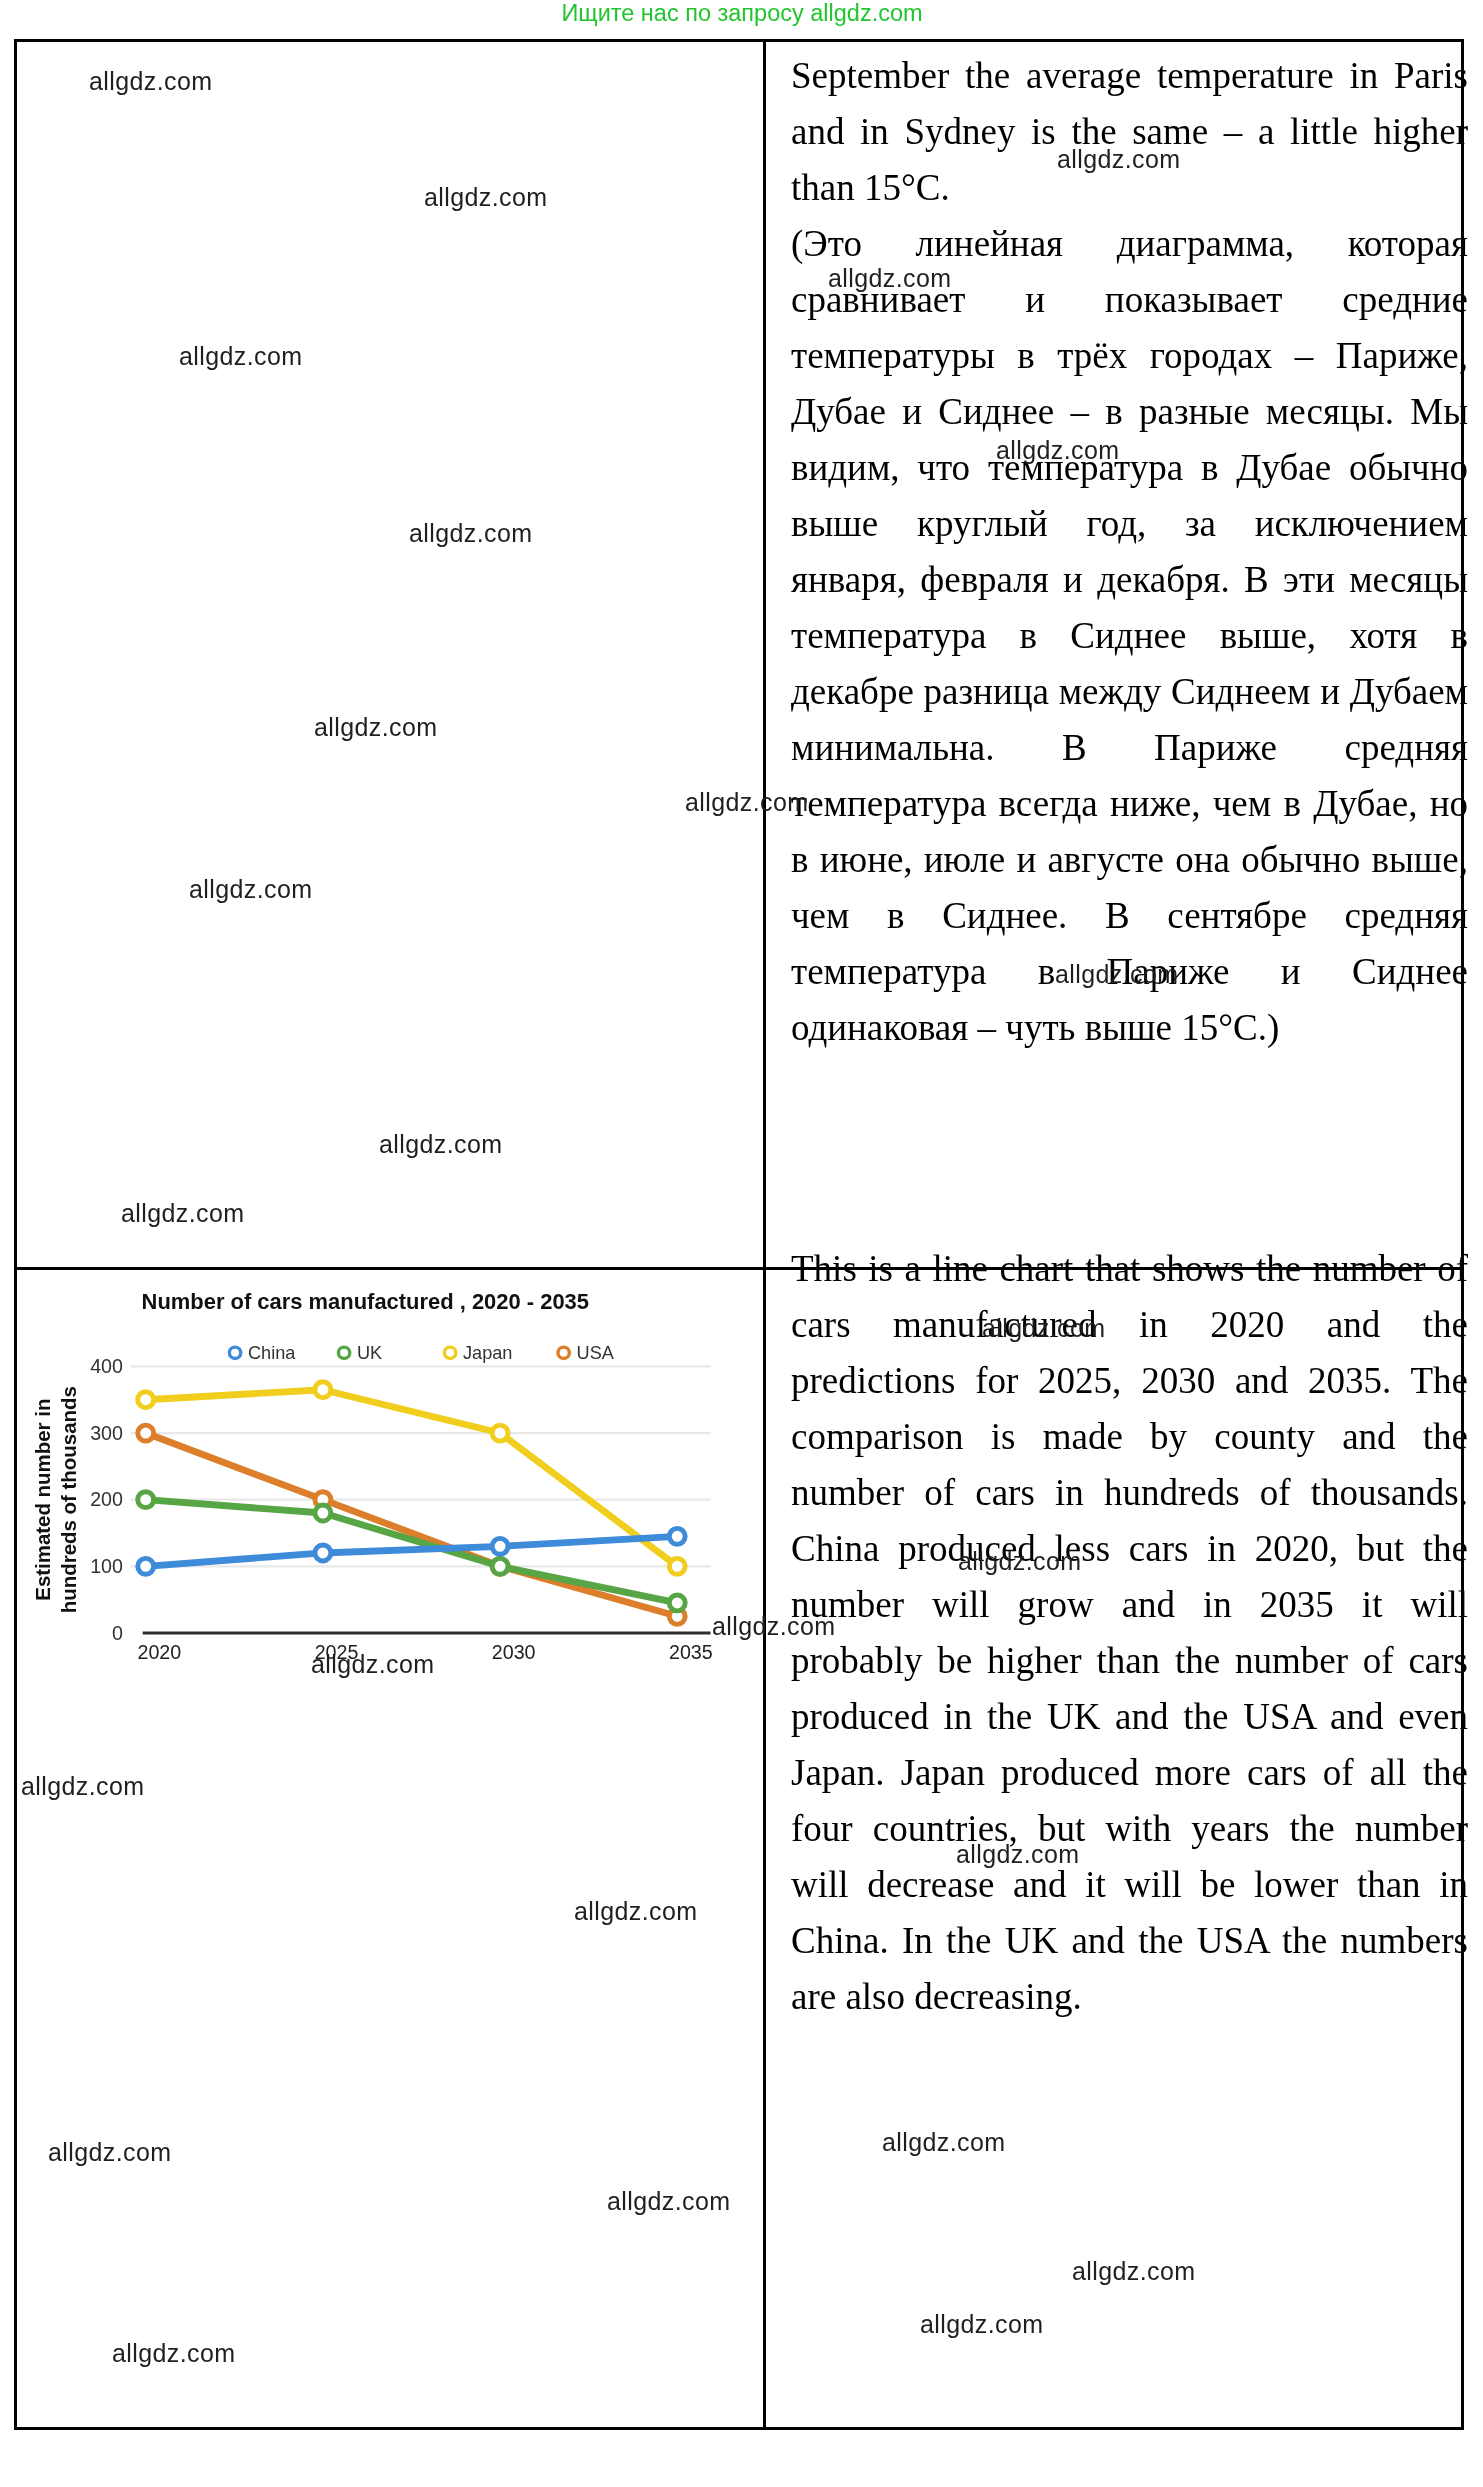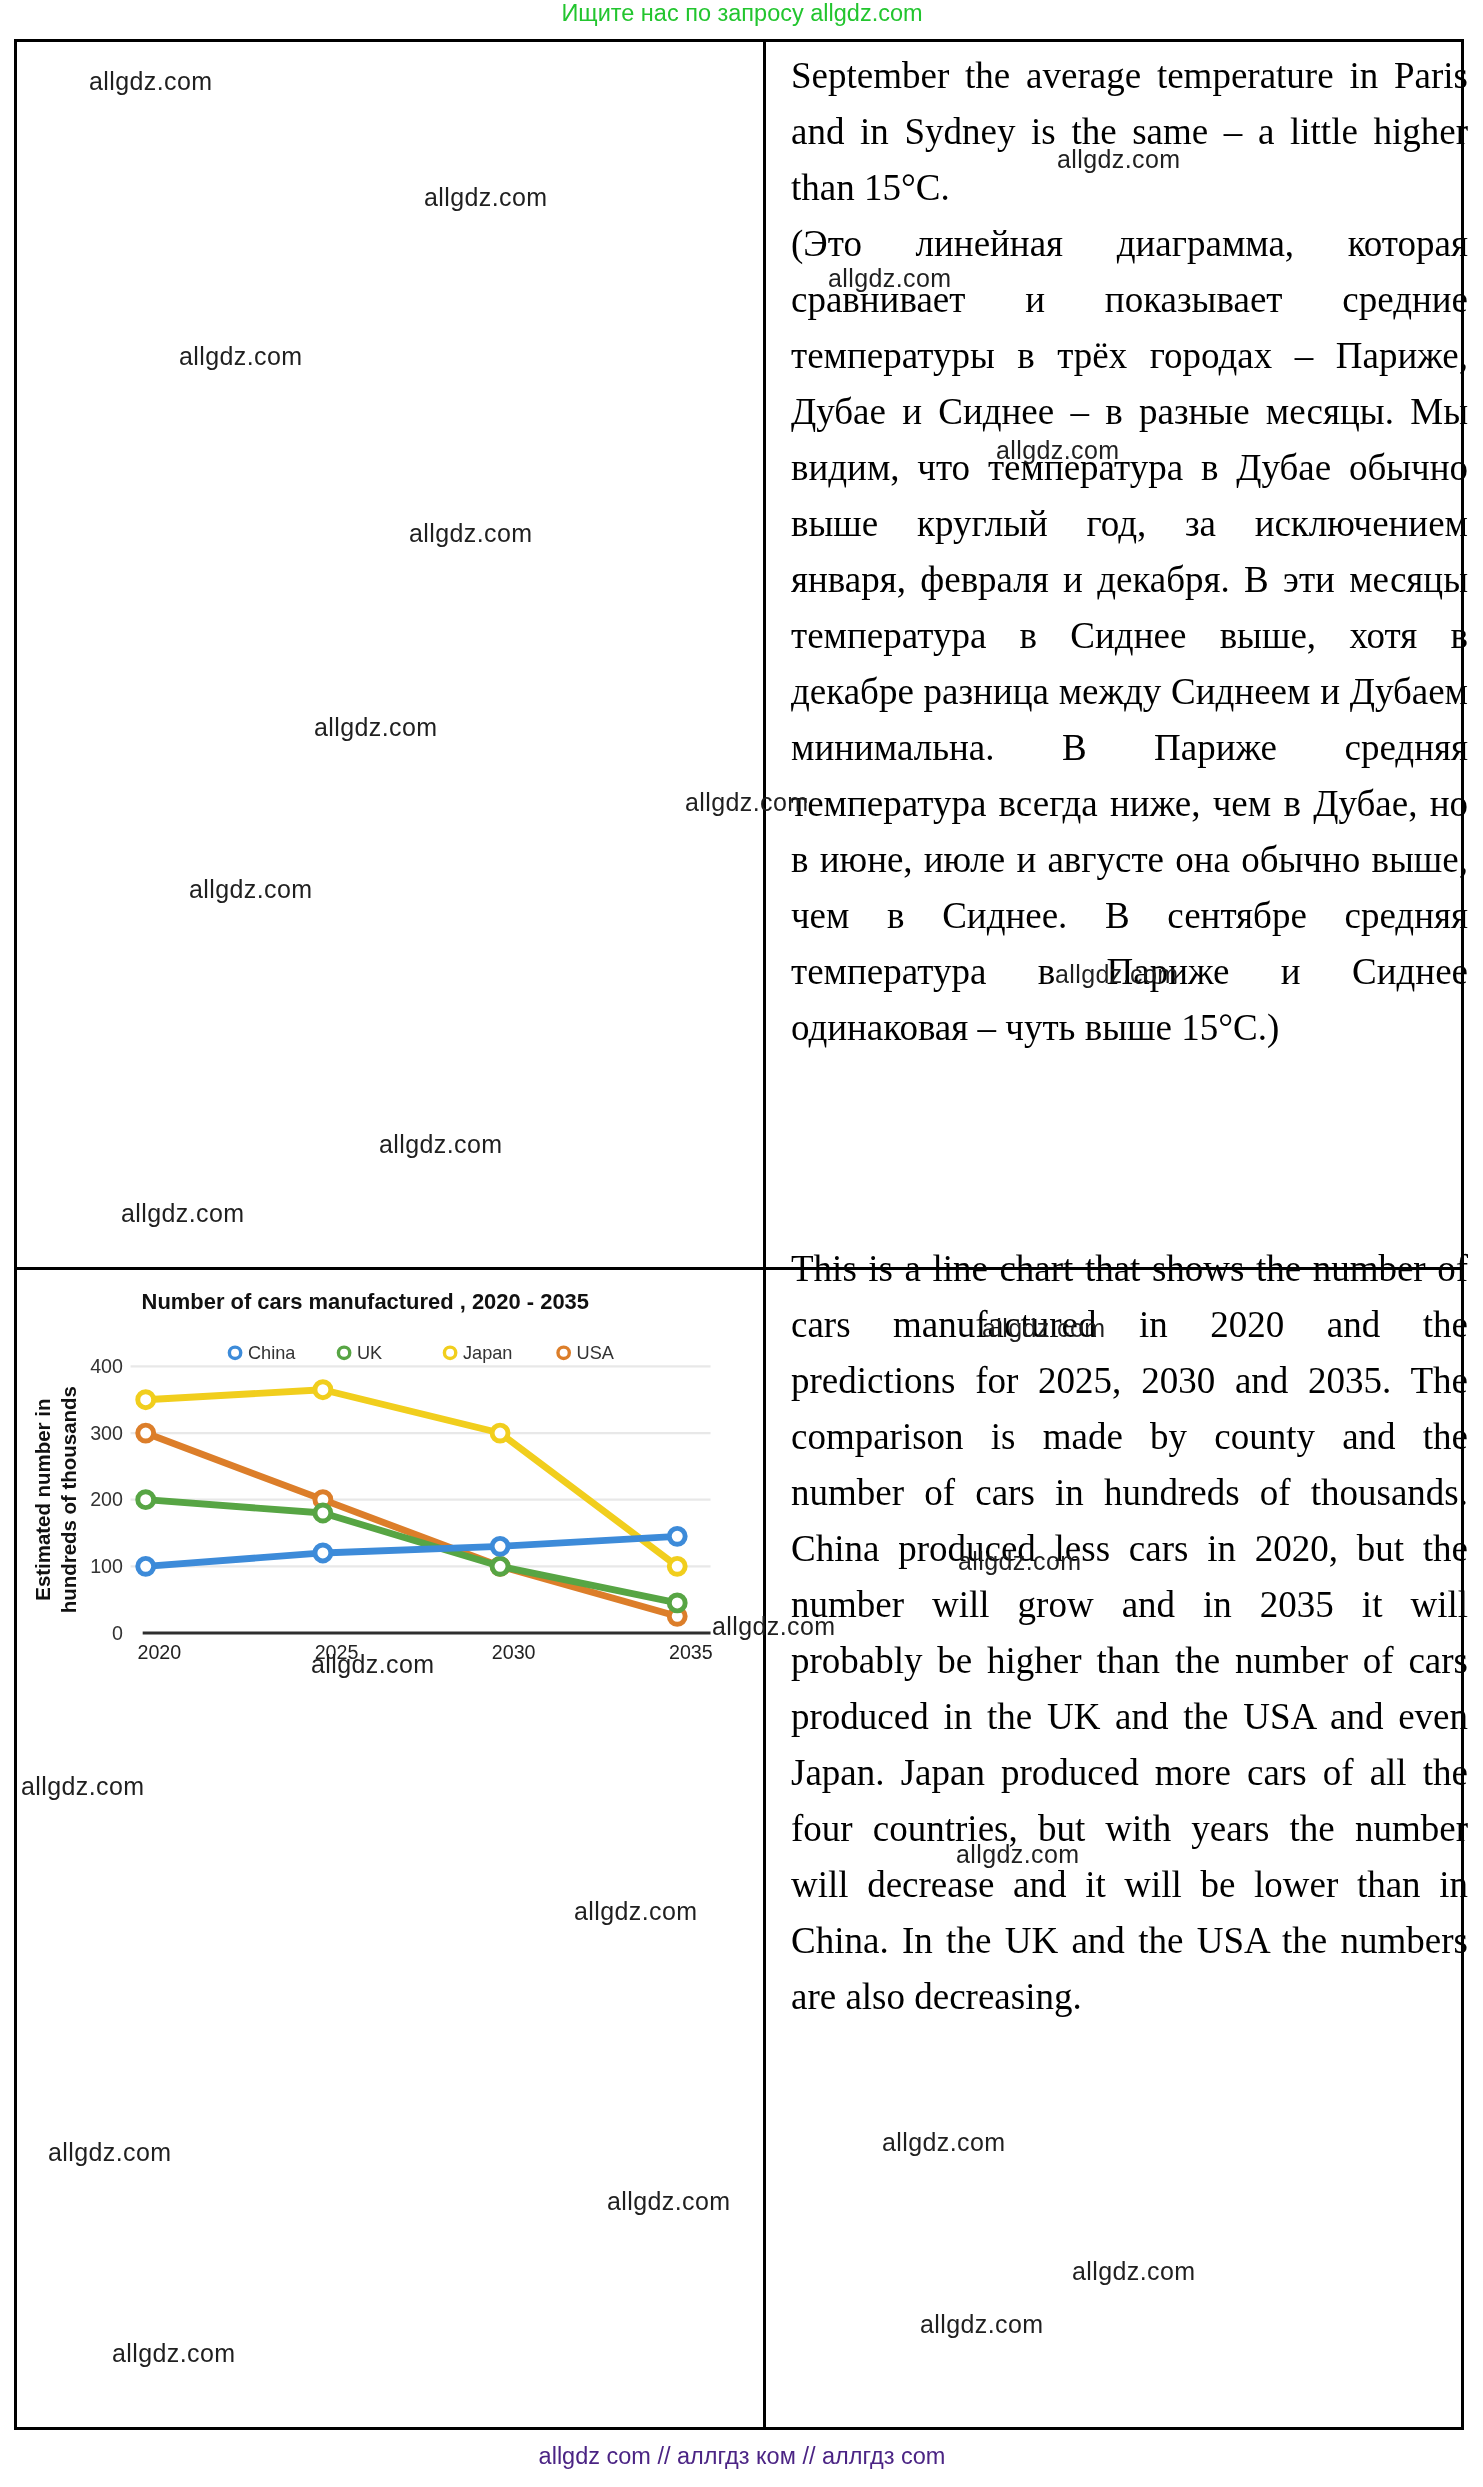--- a/index.html
+++ b/index.html
@@ -114,16 +114,15 @@
       <div class="wm" style="left: 1072px; top: 2257px;">allgdz.com</div>
       <div class="wm" style="left: 920px; top: 2310px;">allgdz.com</div>
       <div class="wm" style="left: 311px; top: 1650px;">allgdz.com</div>
       <div class="wm" style="left: 21px; top: 1772px;">allgdz.com</div>
       <div class="wm" style="left: 574px; top: 1897px;">allgdz.com</div>
       <div class="wm" style="left: 48px; top: 2138px;">allgdz.com</div>
       <div class="wm" style="left: 607px; top: 2187px;">allgdz.com</div>
       <div class="wm" style="left: 112px; top: 2339px;">allgdz.com</div>
     </div>
 
-  <div class="footer">allgdz com  //  аллгдз ком  //  аллгдз com</div>
 
 </div>
 
 
 </body></html>

